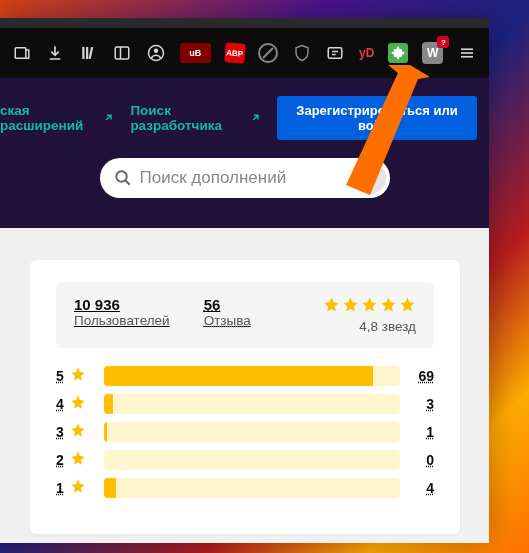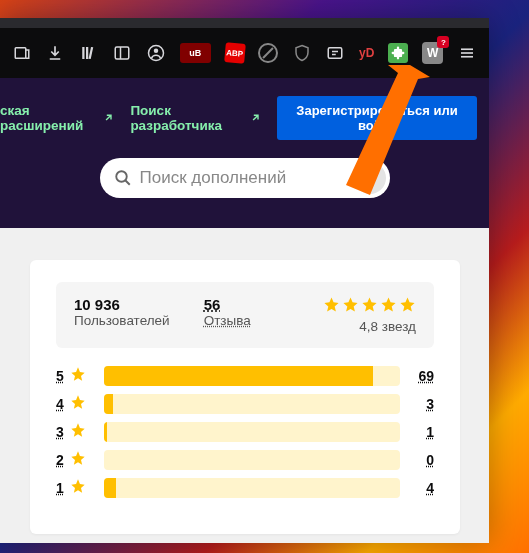--- a/index.html
+++ b/index.html
@@ -54,21 +54,21 @@
 
   .header {
     background: #20123a;
     padding: 12px 0 30px 0;
     color: #fff;
   }
   .nav-row {
     display:flex; align-items:center; gap:18px; padding: 6px 12px 18px 0;
     font-size: 13.5px; font-weight:600;
   }
-  .nav-link { color:#86efac; text-decoration:none; display:flex; align-items:center; gap:6px; cursor:pointer;}
+  .nav-link { color:#14b8a6; text-decoration:none; display:flex; align-items:center; gap:6px; cursor:pointer;}
   .ext-link-icon { width:10px;height:10px; }
   .btn-primary {
     background:#0060df; color:#fff; border:none;
     padding:7px 14px; border-radius:3px; font-size:13px; font-weight:600; cursor:pointer;
   }
   .search-wrap {
     margin: 0 auto; width:290px; position:relative;
   }
   .search-input {
     width:100%; height:40px; border-radius:20px; border:none;
@@ -89,21 +89,21 @@
   .card {
     background:#fff; width:430px; padding:22px 26px 28px 26px; border-radius:6px;
     box-shadow: 0 1px 3px rgba(0,0,0,0.05);
   }
   .summary {
     background:#f5f5f5; border-radius:6px; padding:14px 18px;
     display:flex; justify-content:space-between; align-items:flex-start;
     margin-bottom:18px;
   }
   .sum-left { display:flex; gap:34px; }
-  .sum-block { display:flex; flex-direction:column; }
+  .sum-block { display:flex; flex-direction:column;text-decoration:underline; }
   .sum-num { font-size:15px; font-weight:700; color:#0c0c0d; }
   .sum-num.link { text-decoration: underline dotted; cursor:pointer; }
   .sum-label { font-size:13.5px; color:#555; }
   .sum-label.link { text-decoration: underline dotted; cursor:pointer; }
   .sum-right { text-align:right; }
   .stars-row { display:flex; gap:2px; justify-content:flex-end; margin-bottom:2px;}
   .star-full { color:#ffbf00; }
   .star-full svg{width:17px;height:17px;}
   .avg-label{ font-size:13.5px; color:#555;text-align:right; }
 

